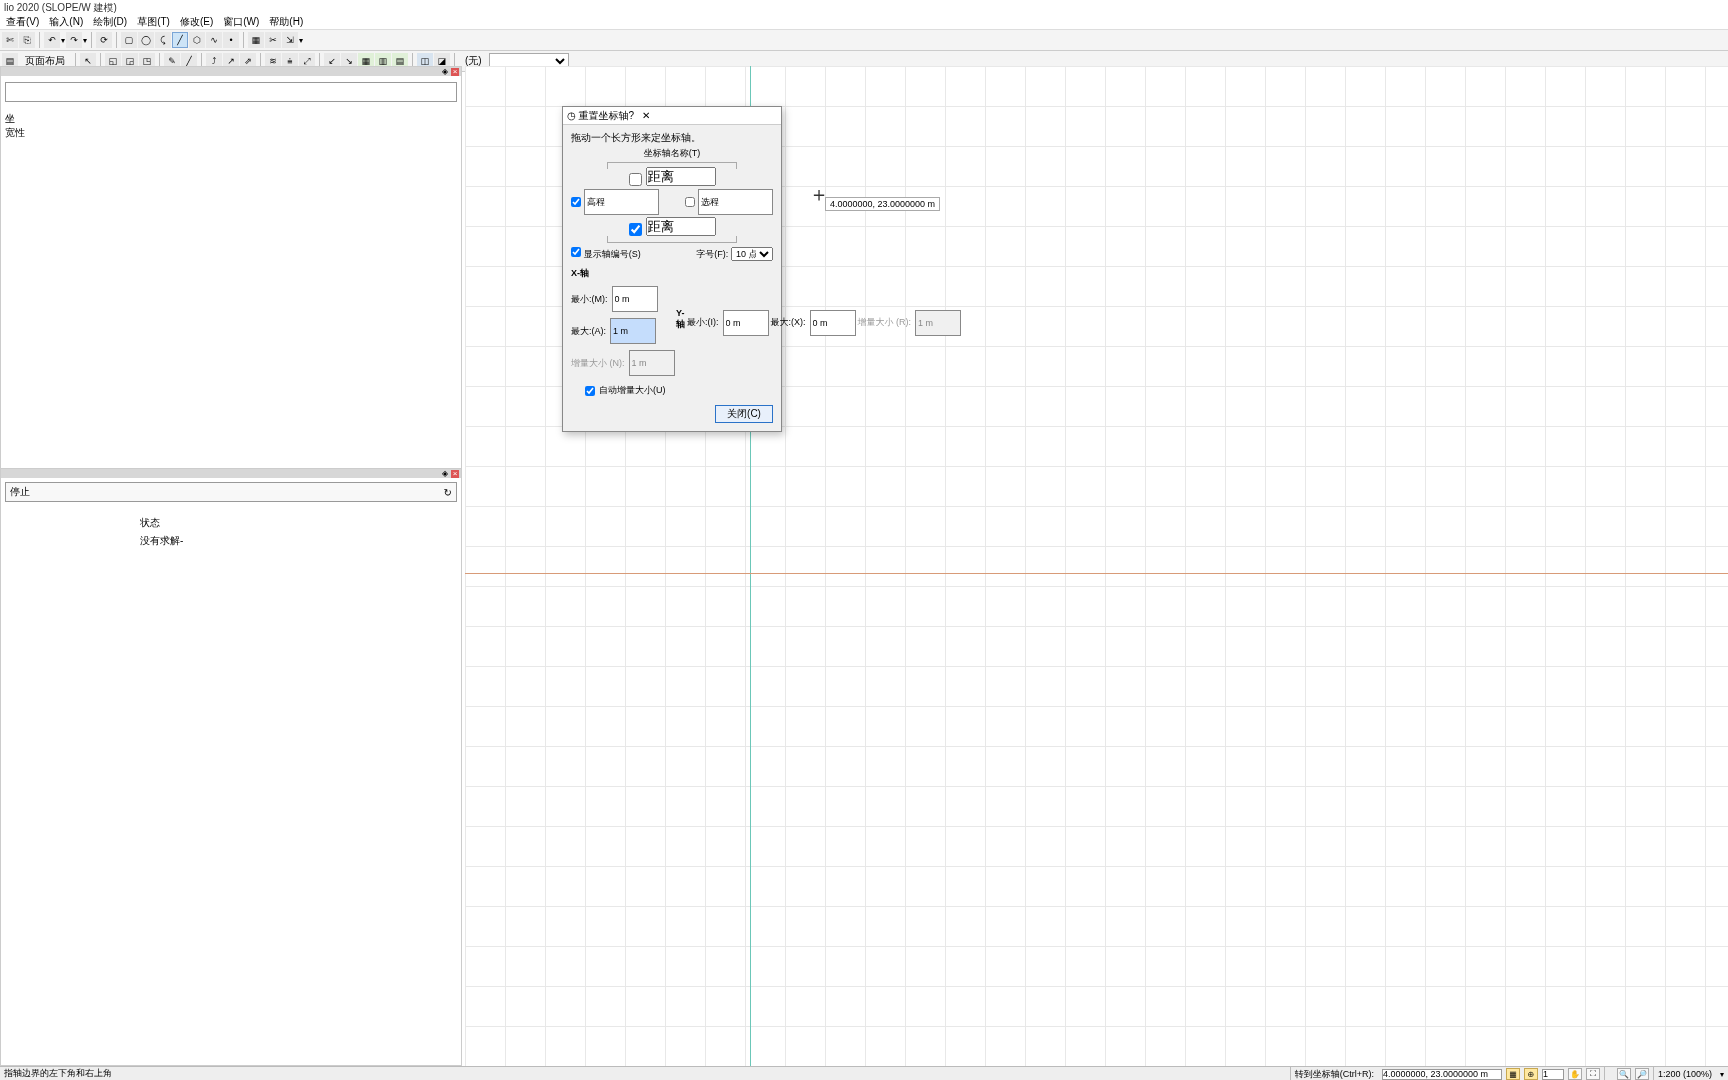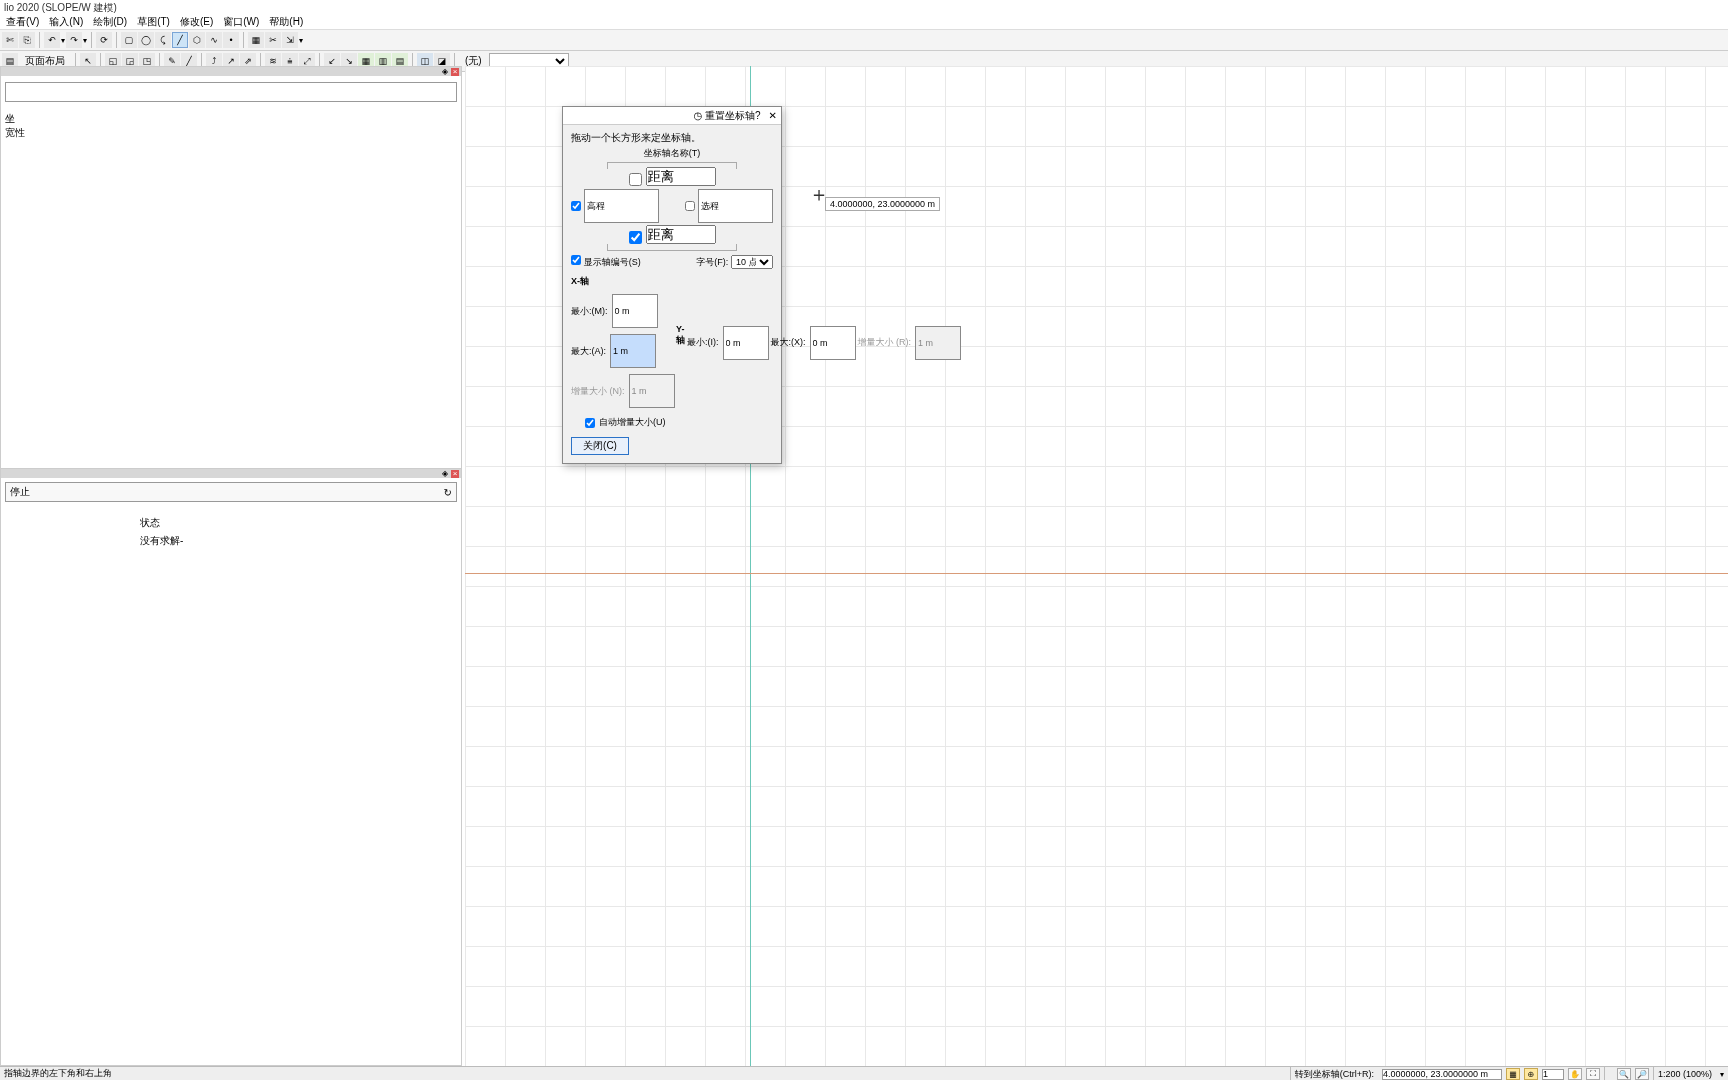--- a/index.html
+++ b/index.html
@@ -45,36 +45,36 @@
       overflow: hidden;
     }
     .axis-v { position: absolute; left: 285px; top: 0; bottom: 0; width: 1px; background: #6bc7b8; }
     .axis-h { position: absolute; left: 0; right: 0; top: 507px; height: 1px; background: #d89b78; }
 
     .crosshair { position: absolute; left: 344px; top: 118px; font-size: 20px; color: #333; font-weight: 300; line-height: 1; pointer-events: none; }
     .coord-tip { position: absolute; left: 360px; top: 131px; background: #fff; border: 1px solid #aaa; font-size: 9px; padding: 1px 4px; }
 
     
     .dialog { position: absolute; left: 97px; top: 40px; width: 220px; background: #f0f0f0; border: 1px solid #888; box-shadow: 2px 3px 8px rgba(0,0,0,.25); }
-    .dialog-title { height: 18px; display: flex; align-items: center; justify-content: flex-end; padding: 0 4px; font-size: 10px; background: #fff; border-bottom: 1px solid #ccc; }
+    .dialog-title { height: 18px; display: flex; align-items: center; justify-content: flex-start; padding: 0 4px; font-size: 10px; background: #fff; border-bottom: 1px solid #ccc; }
     .dialog-title .icons { display: flex; gap: 8px; }
     .dialog-title .icons span { cursor: pointer; font-size: 10px; }
     .dialog-body { padding: 6px 8px 8px 8px; font-size: 10px; }
     .dlg-row { display: flex; align-items: center; gap: 4px; margin: 2px 0; }
     .dlg-row.center { justify-content: center; }
     .dlg-row.cols2 { justify-content: space-between; }
     .dlg-row .half { width: 48%; display: flex; align-items: center; gap: 3px; }
     .dlg-row label { font-size: 9px; white-space: nowrap; }
-    .dlg-row input[type="text"] { height: 26px; font-size: 9px; padding: 16px 2px; border: 1px solid #888; background: #fff; }
+    .dlg-row input[type="text"] { height: 26px; font-size: 9px; padding: 4px 2px; border: 1px solid #888; background: #fff; }
     .dlg-row input[type="text"].sel { background: #c5ddfc; }
     .dlg-row input[type="text"]:disabled { background: #f0f0f0; color: #888; }
     .dlg-row input[type="checkbox"] { width: 10px; height: 10px; }
     .sect { margin-top: 6px; }
     .sect .hdr { font-size: 9px; font-weight: bold; margin-bottom: 2px; }
-    .dlg-actions { display: flex; justify-content: flex-start; margin-top: 8px; }
+    .dlg-actions { display: flex; justify-content: flex-end; margin-top: 8px; }
     .dlg-actions button { width: 58px; height: 18px; font-size: 10px; border: 1px solid #2a72c8; background: #e8f0fb; cursor: pointer; }
     .top-bracket { border: 1px solid #aaa; border-bottom: none; height: 7px; width: 130px; margin: 2px auto 0 auto; position: relative; }
     .mid-line { display: flex; align-items: flex-end; justify-content: center; gap: 4px; margin-top: -2px; }
     .mid-line input[type="text"]{ width: 70px; }
     .bot-bracket { border: 1px solid #aaa; border-top: none; height: 7px; width: 130px; margin: 0 auto 4px auto; }
 
     
     .statusbar { position: absolute; left: 0; right: 0; bottom: 0; height: 14px; background: #eee; border-top: 1px solid #bbb; display: flex; align-items: flex-start; font-size: 9px; }
     .statusbar .left { flex: 1; padding-left: 4px; }
     .statusbar .right { display: flex; align-items: center; gap: 4px; padding-right: 4px; }

